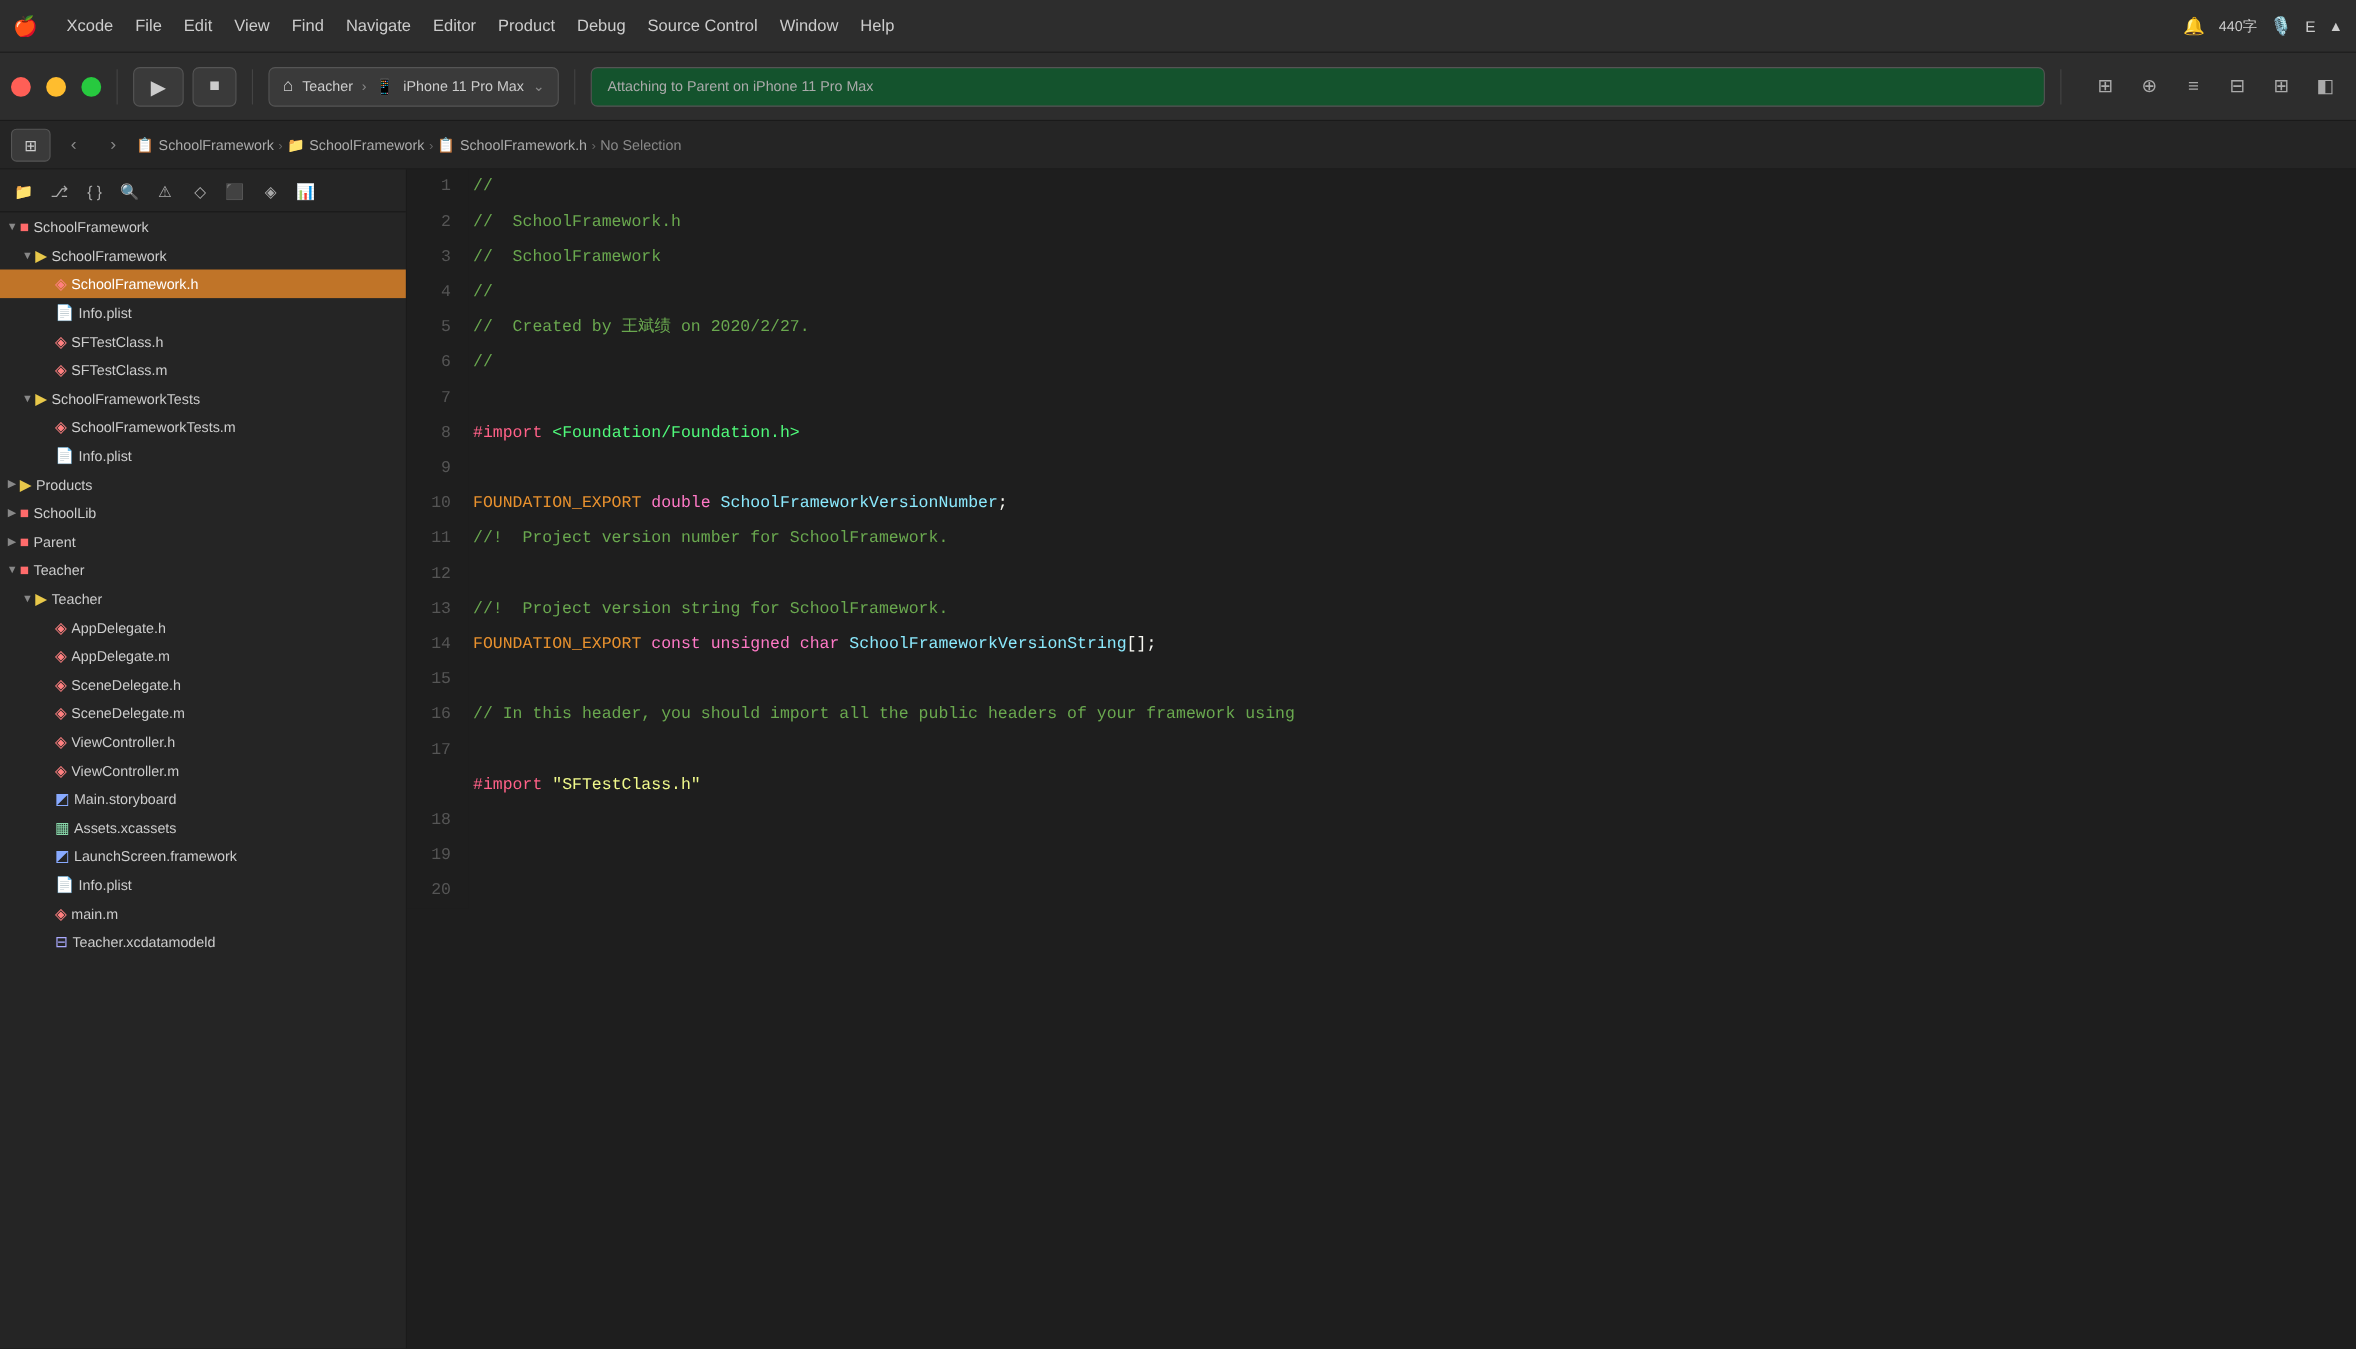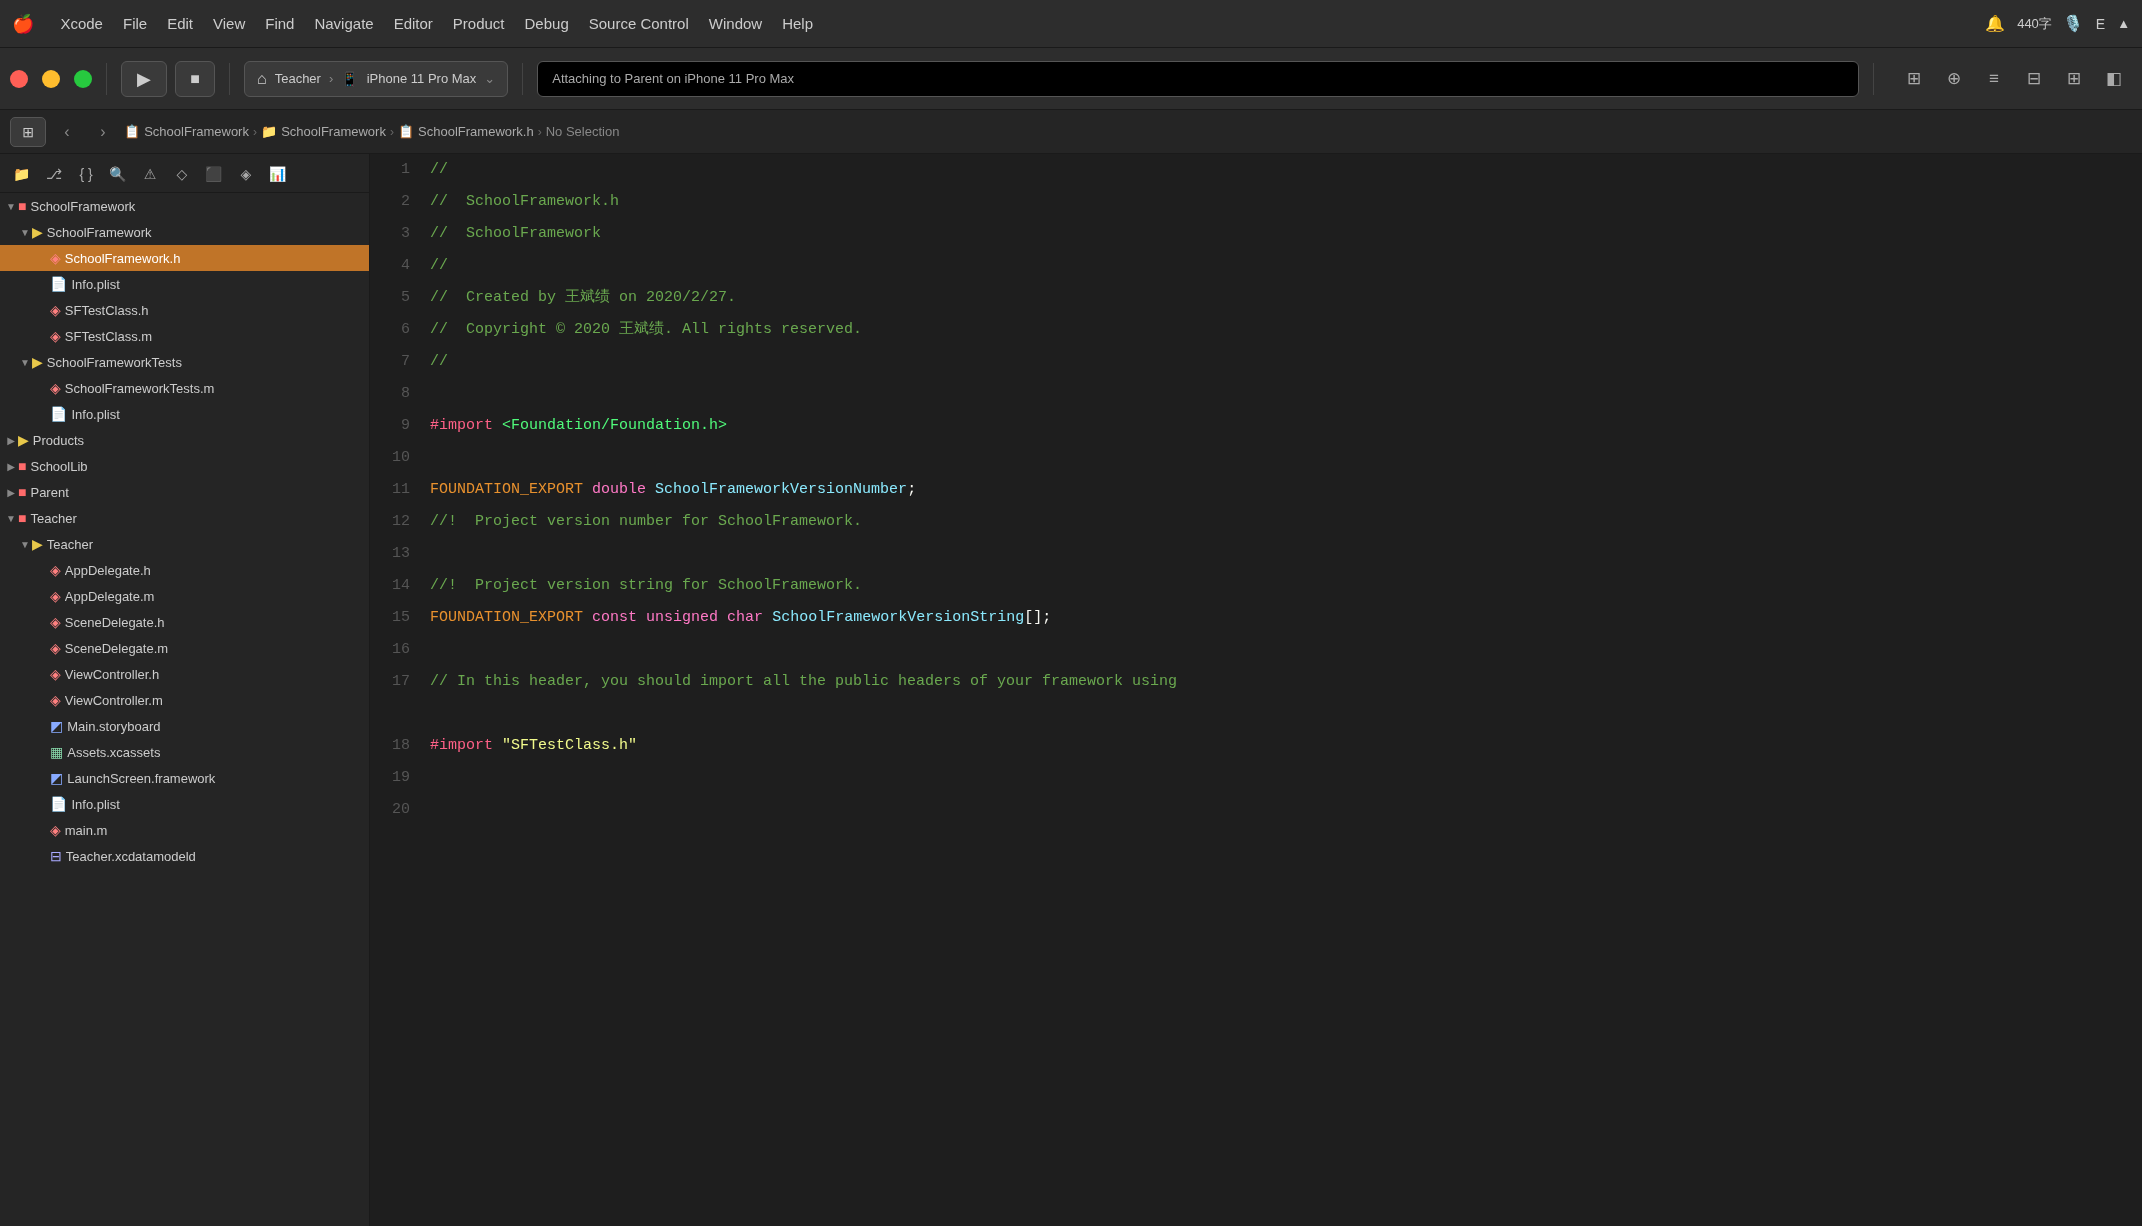--- a/index.html
+++ b/index.html
@@ -101,21 +101,21 @@
       align-items: center;
       padding: 0 12px;
       gap: 8px;
       cursor: pointer;
       color: #cccccc;
       font-size: 13px;
     }
     .status-bar {
       flex: 1;
       height: 36px;
-      background: #000000;
+      background: #14532d;
       border: 1px solid #555;
       border-radius: 6px;
       display: flex;
       align-items: center;
       padding: 0 14px;
       color: #aaa;
       font-size: 13px;
     }
     .toolbar-right-btns {
       display: flex;
@@ -587,21 +587,20 @@
         <div>18</div>
         <div>19</div>
         <div>20</div>
       </div>
       <div class="code-lines">
         <div><span class="c-comment">//</span></div>
         <div><span class="c-comment">//  SchoolFramework.h</span></div>
         <div><span class="c-comment">//  SchoolFramework</span></div>
         <div><span class="c-comment">//</span></div>
         <div><span class="c-comment">//  Created by 王斌绩 on 2020/2/27.</span></div>
-        <div><span class="c-comment">//  Copyright © 2020 王斌绩. All rights reserved.</span></div>
         <div><span class="c-comment">//</span></div>
         <div></div>
         <div><span class="c-preprocessor">#import</span><span class="c-plain"> </span><span class="c-include">&lt;Foundation/Foundation.h&gt;</span></div>
         <div></div>
         <div><span class="c-orange">FOUNDATION_EXPORT</span><span class="c-plain"> </span><span class="c-keyword">double</span><span class="c-plain"> </span><span class="c-type">SchoolFrameworkVersionNumber</span><span class="c-plain">;</span></div>
         <div><span class="c-comment">//!  Project version number for SchoolFramework.</span></div>
         <div></div>
         <div><span class="c-comment">//!  Project version string for SchoolFramework.</span></div>
         <div><span class="c-orange">FOUNDATION_EXPORT</span><span class="c-plain"> </span><span class="c-keyword">const</span><span class="c-plain"> </span><span class="c-keyword">unsigned</span><span class="c-plain"> </span><span class="c-keyword">char</span><span class="c-plain"> </span><span class="c-type">SchoolFrameworkVersionString</span><span class="c-plain">[];</span></div>
         <div></div>

